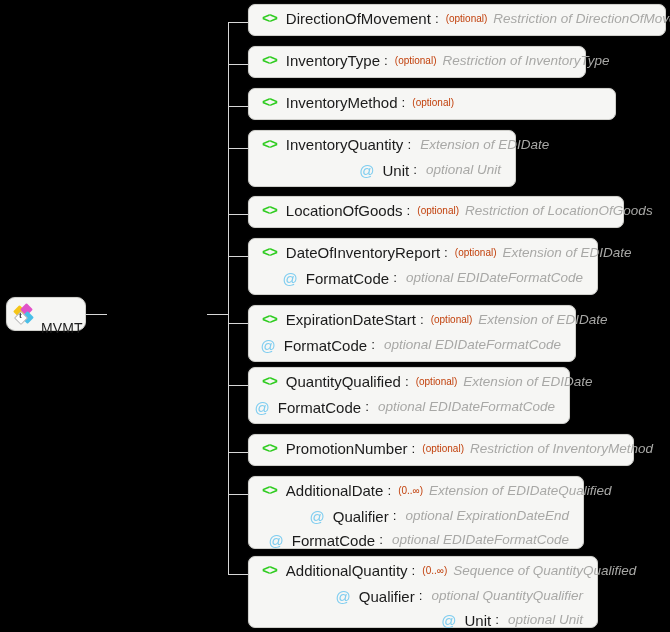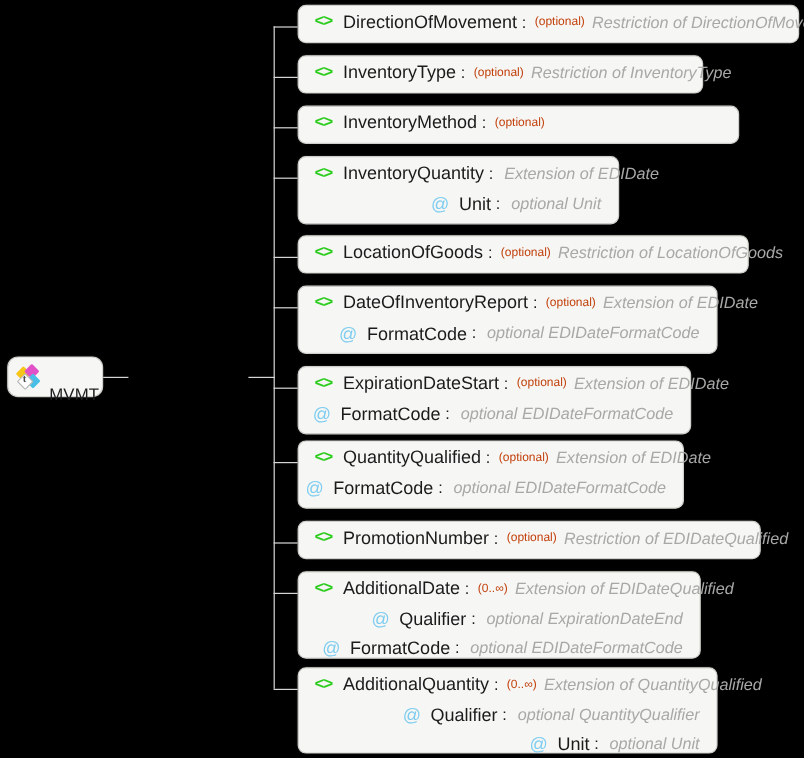--- a/index.html
+++ b/index.html
@@ -286,21 +286,21 @@
         <span class="ty">optional EDIDateFormatCode</span>
       </div>
     </div>
     <div class="line h" style="left: 228px; top: 385px; width: 20px;"></div>
     <div class="node elbox" style="left: 248px; top: 434px; height: 32px; width: 386px;">
       <div class="elrow">
         <span class="ico-el">&lt;&gt;</span>
         <span class="nm">PromotionNumber</span>
         <span class="colon">:</span>
         <span class="card">(optional)</span>
-        <span class="ty">Restriction of EDIDateQualified</span>
+        <span class="ty">Restriction of InventoryMethod</span>
       </div>
     </div>
     <div class="line h" style="left: 228px; top: 452px; width: 20px;"></div>
     <div class="node elbox" style="left: 248px; top: 476px; height: 73px; width: 336px;">
       <div class="elrow">
         <span class="ico-el">&lt;&gt;</span>
         <span class="nm">AdditionalDate</span>
         <span class="colon">:</span>
         <span class="card">(0..∞)</span>
         <span class="ty">Extension of EDIDateQualified</span>
@@ -318,21 +318,21 @@
         <span class="ty">optional EDIDateFormatCode</span>
       </div>
     </div>
     <div class="line h" style="left: 228px; top: 494px; width: 20px;"></div>
     <div class="node elbox" style="left: 248px; top: 556px; height: 72px; width: 350px;">
       <div class="elrow">
         <span class="ico-el">&lt;&gt;</span>
         <span class="nm">AdditionalQuantity</span>
         <span class="colon">:</span>
         <span class="card">(0..∞)</span>
-        <span class="ty">Extension of QuantityQualified</span>
+        <span class="ty">Sequence of QuantityQualified</span>
       </div>
       <div class="elrow attr">
         <span class="ico-at">@</span>
         <span class="nm">Qualifier</span>
         <span class="colon">:</span>
         <span class="ty">optional QuantityQualifier</span>
       </div>
       <div class="elrow attr">
         <span class="ico-at">@</span>
         <span class="nm">Unit</span>

